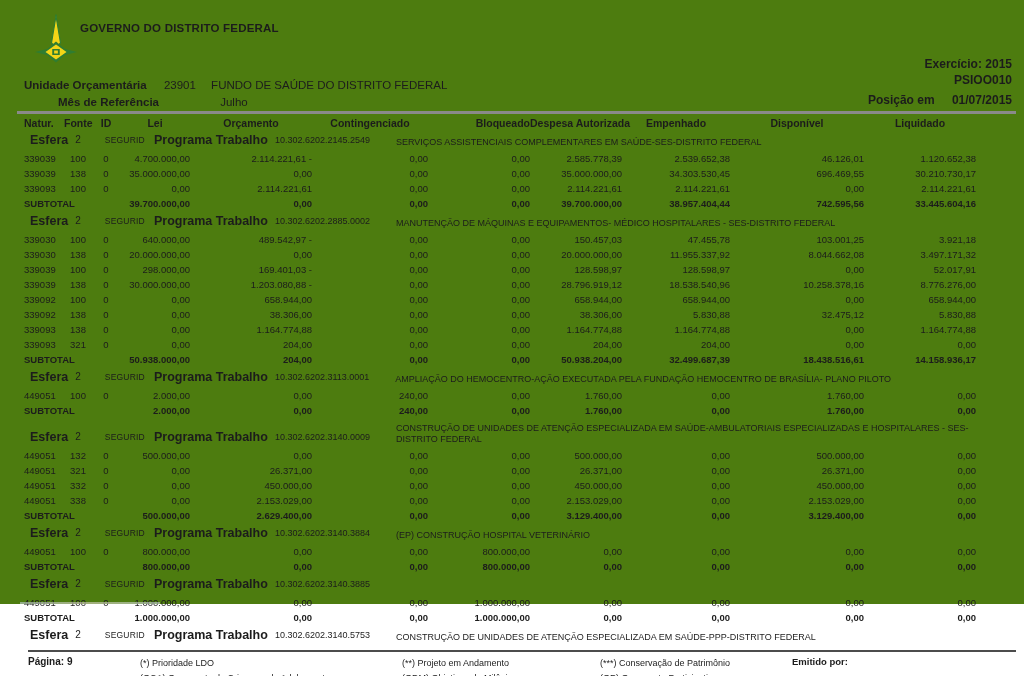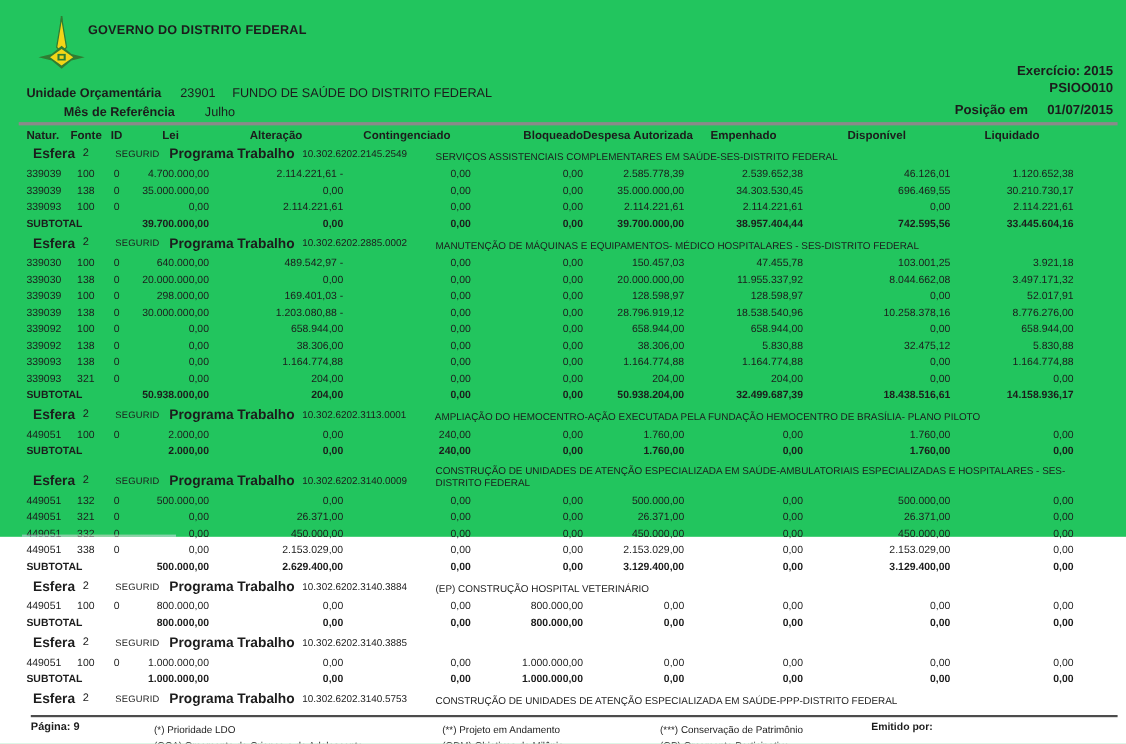--- a/index.html
+++ b/index.html
@@ -1,35 +1,35 @@
 <!DOCTYPE html>
 <html><head>
 <meta charset="utf-8">
 <style>
   * { margin:0; padding:0; box-sizing:border-box; }
   html,body { width:1024px; height:676px; background:#ffffff; overflow:hidden;
     font-family:"Liberation Sans","DejaVu Sans",sans-serif; color:#1c1c1c; }
-  .page { position:relative; width:1024px; height:488px; background:#22c55e; }
+  .page { position:relative; width:1024px; height:604px; background:#4d7c0f; }
 
   
   .hdr { position:absolute; top:0; left:0; right:0; height:113px; }
   .logo { position:absolute; left:33px; top:13px; width:46px; height:54px; }
   .org { position:absolute; left:80px; top:22px; font-size:11.5px; font-weight:bold; letter-spacing:.2px; }
   .title { position:absolute; left:80px; top:38px; font-family:"Liberation Serif","DejaVu Serif",serif;
            font-size:21px; font-weight:bold; }
   .hdr-right { position:absolute; right:12px; top:56px; text-align:right; font-weight:bold; font-size:12px; line-height:16px; }
   .hdr-right .pos-row { margin-top:4px; }
   .pos-label { margin-right:14px; }
   .unit-row { position:absolute; left:24px; top:79px; font-size:11.5px; }
   .unit-row .lbl { font-weight:bold; }
   .unit-code { margin-left:14px; }
   .unit-name { margin-left:12px; }
   .month-row { position:absolute; left:24px; top:96px; font-size:11.5px; }
   .month-row .lbl { font-weight:bold;padding-left:34px; }
-  .month-val { margin-left:24px; }
+  .month-val { margin-left:58px; }
   .topline { position:absolute; left:17px; right:8px; top:111px; height:3px; background:#8a8a8a; }
 
   
   .tbl { position:absolute; top:116px; left:0; width:1024px; padding:0 40px 0 24px; }
   .grid { display:grid; grid-template-columns:40px 28px 28px 70px 122px 116px 102px 92px 108px 134px 112px; }
   .cell { font-size:9.5px; line-height:15px; white-space:nowrap; }
   .hcell { font-size:10.5px; font-weight:bold; line-height:14px; white-space:nowrap; }
   .al { text-align:left; } .ac { text-align:center; } .ar { text-align:right; }
   .full { grid-column:1 / -1; }
   .esf { display:flex; align-items:flex-end; padding-left:6px; margin-top:2px; line-height:16px; }
@@ -95,21 +95,21 @@
     </div>
     <div class="topline"></div>
   </div>
 
   <div class="tbl">
     <div class="grid" id="tablegrid">
         <div class="hcell al">Natur.</div>
         <div class="hcell ac">Fonte</div>
         <div class="hcell ac">ID</div>
         <div class="hcell ac">Lei</div>
-        <div class="hcell ac">Alteração</div>
+        <div class="hcell ac">Orçamento</div>
         <div class="hcell ac">Contingenciado</div>
         <div class="hcell ar">Bloqueado</div>
         <div class="hcell ac">Despesa Autorizada</div>
         <div class="hcell ac">Empenhado</div>
         <div class="hcell ac">Disponível</div>
         <div class="hcell ac">Liquidado</div>
         <div class="esf full">
           <div class="es-label">Esfera</div>
           <div class="es-val">2</div>
           <div class="es-tag">SEGURID</div>

